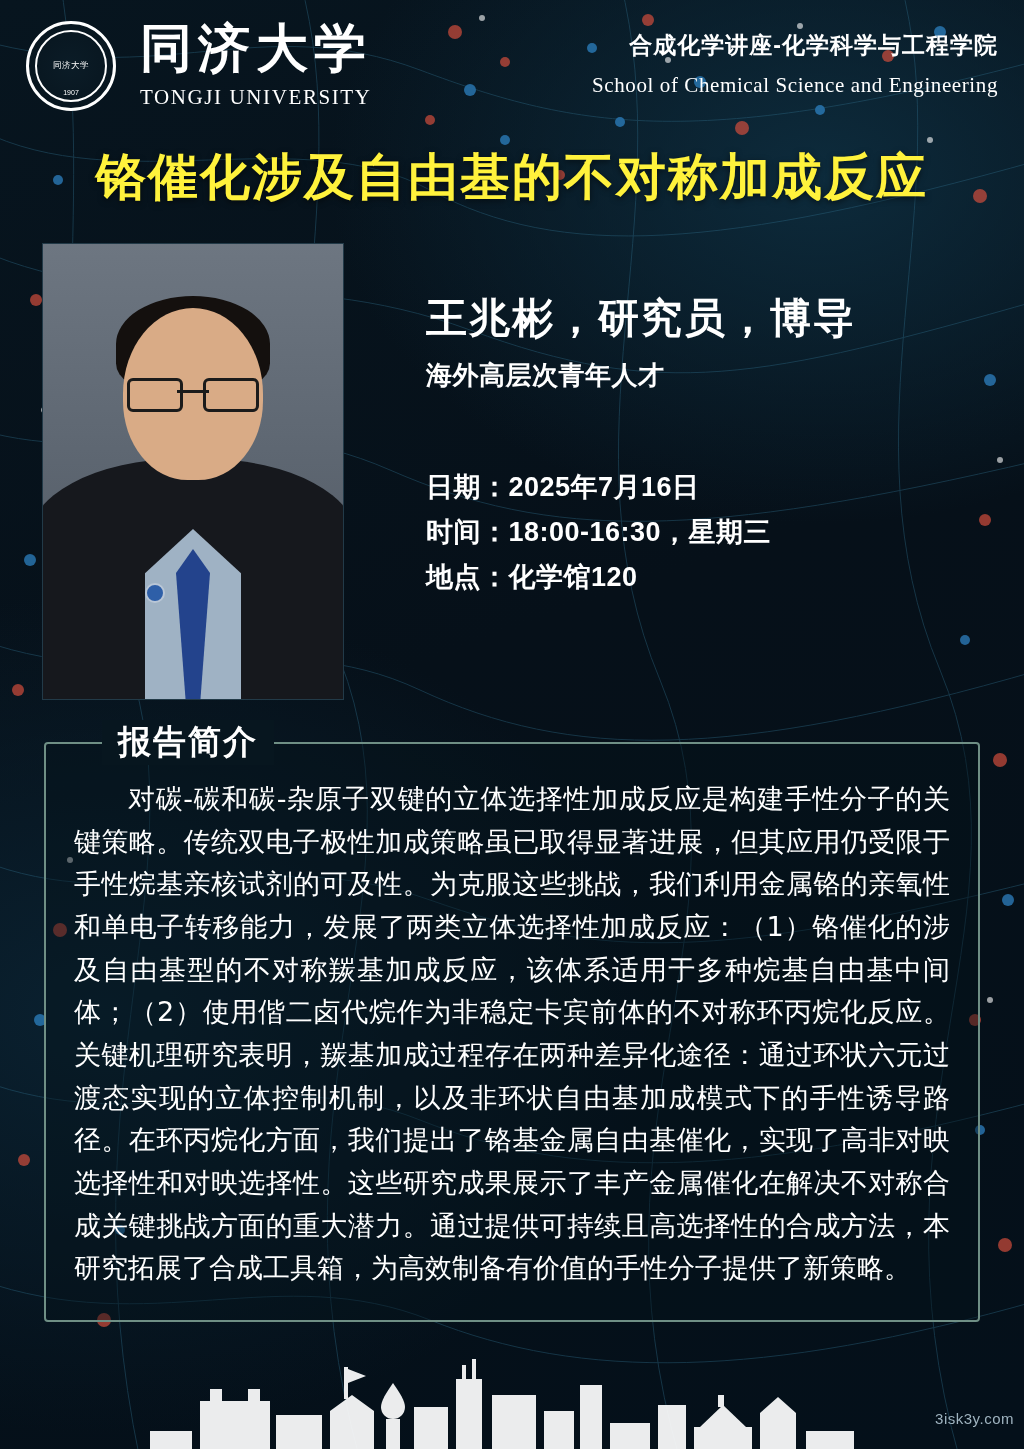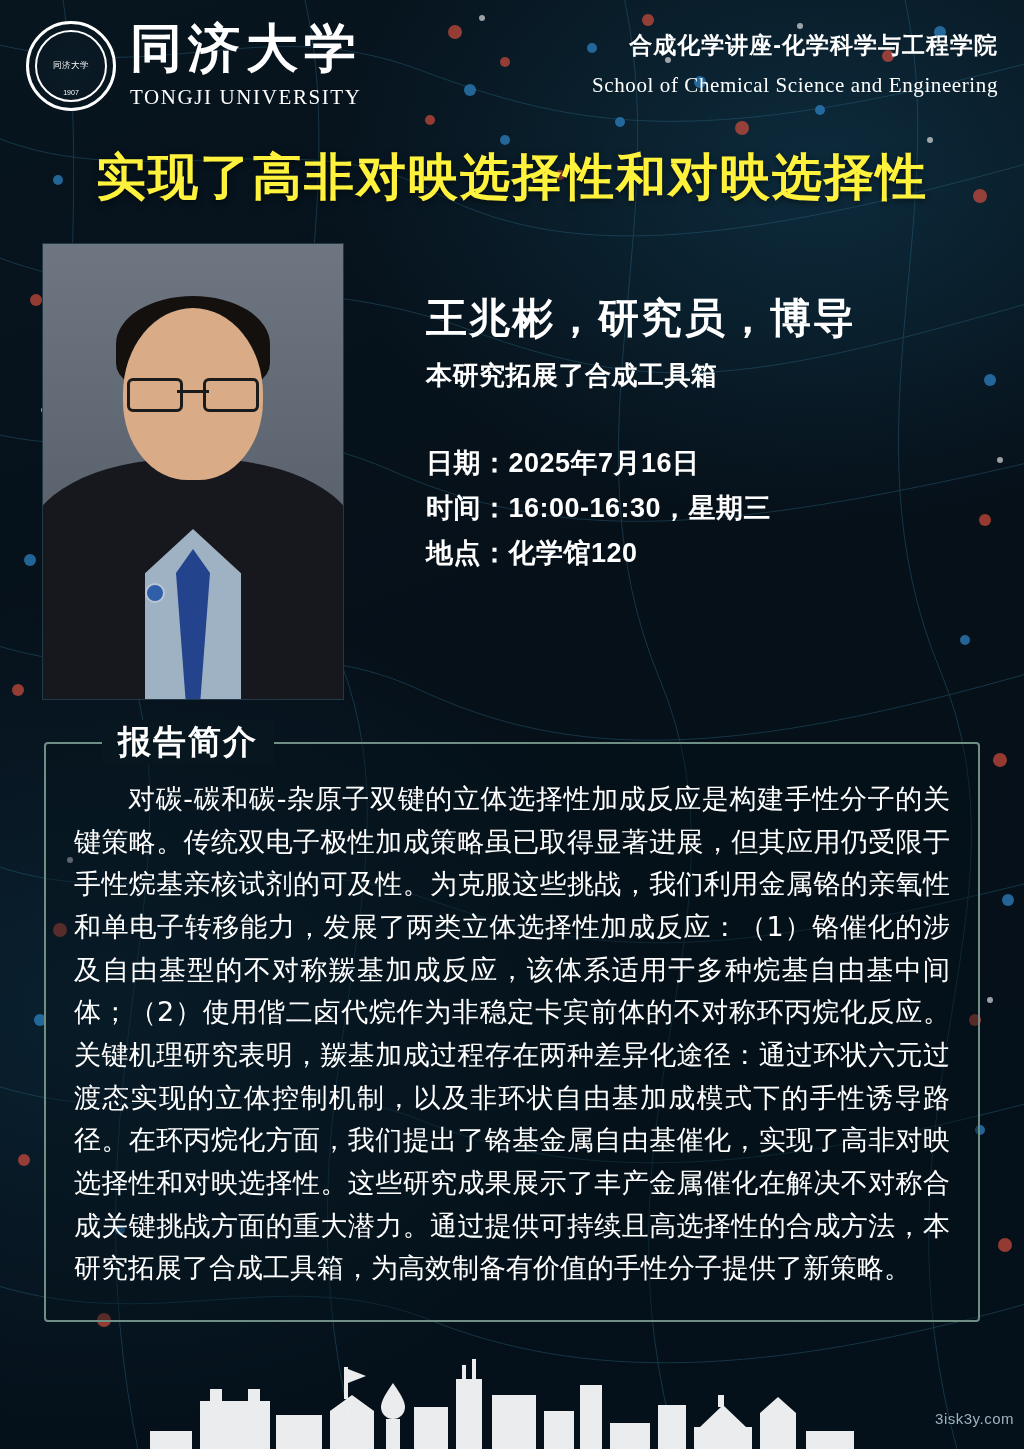--- a/index.html
+++ b/index.html
@@ -33,21 +33,21 @@
     position: relative;
     display: flex;
     align-items: center;
     padding: 28px 26px 0 26px;
     height: 104px;
     box-sizing: border-box;
   }
   .logo-wrap {
     display: flex;
     align-items: center;
-    gap: 14px;
+    gap: 24px;
   }
   .logo-seal {
     width: 84px;
     height: 84px;
     border-radius: 50%;
     border: 3px solid #ffffff;
     position: relative;
     display: flex;
     align-items: center;
     justify-content: center;
@@ -253,21 +253,21 @@
     letter-spacing: 0.5px;
   }
   .speaker-honor {
     font-size: 26px;
     font-weight: bold;
     color: #ffffff;
     margin-top: 8px;
     letter-spacing: 0.5px;
   }
   .meta {
-    margin-top: 52px;
+    margin-top: 76px;
   }
   .meta div {
     font-size: 27px;
     font-weight: bold;
     color: #ffffff;
     margin-bottom: 9px;
     letter-spacing: 0.5px;
   }
   .inviter {
     margin-top: 40px;
@@ -408,41 +408,41 @@
         <div class="cn-name">同济大学</div>
         <div class="en-name">TONGJI UNIVERSITY</div>
       </div>
     </div>
     <div class="header-right">
       <div class="line1">合成化学讲座-化学科学与工程学院</div>
       <div class="line2">School of Chemical Science and Engineering</div>
     </div>
   </div>
 
-  <div class="main-title">实现了高非对映选择性和对映选择性</div>
+  <div class="main-title">铬催化涉及自由基的不对称加成反应</div>
 
   <div class="speaker-row">
     <div class="portrait">
       <div class="body"></div>
       <div class="shirt"></div>
       <div class="tie"></div>
       <div class="hair"></div>
       <div class="head"></div>
       <div class="glasses">
           <span class="l"></span>
           <span class="r"></span>
         </div>
       <div class="badge"></div>
     </div>
     <div class="speaker-info">
       <div class="speaker-name">王兆彬，研究员，博导</div>
-      <div class="speaker-affil">本研究拓展了合成工具箱</div>
+      <div class="speaker-affil">海外高层次青年人才</div>
       <div class="meta">
         <div>日期：2025年7月16日</div>
-        <div>时间：16:00-16:30，星期三</div>
+        <div>时间：18:00-16:30，星期三</div>
         <div>地点：化学馆120</div>
       </div>
     </div>
   </div>
 
   <div class="abstract-wrap">
     <div class="abstract-title">报告简介</div>
     <div class="abstract-box">
       <div class="abstract-text">对碳-碳和碳-杂原子双键的立体选择性加成反应是构建手性分子的关键策略。传统双电子极性加成策略虽已取得显著进展，但其应用仍受限于手性烷基亲核试剂的可及性。为克服这些挑战，我们利用金属铬的亲氧性和单电子转移能力，发展了两类立体选择性加成反应：（1）铬催化的涉及自由基型的不对称羰基加成反应，该体系适用于多种烷基自由基中间体；（2）使用偕二卤代烷作为非稳定卡宾前体的不对称环丙烷化反应。关键机理研究表明，羰基加成过程存在两种差异化途径：通过环状六元过渡态实现的立体控制机制，以及非环状自由基加成模式下的手性诱导路径。在环丙烷化方面，我们提出了铬基金属自由基催化，实现了高非对映选择性和对映选择性。这些研究成果展示了丰产金属催化在解决不对称合成关键挑战方面的重大潜力。通过提供可持续且高选择性的合成方法，本研究拓展了合成工具箱，为高效制备有价值的手性分子提供了新策略。</div>
     </div>

